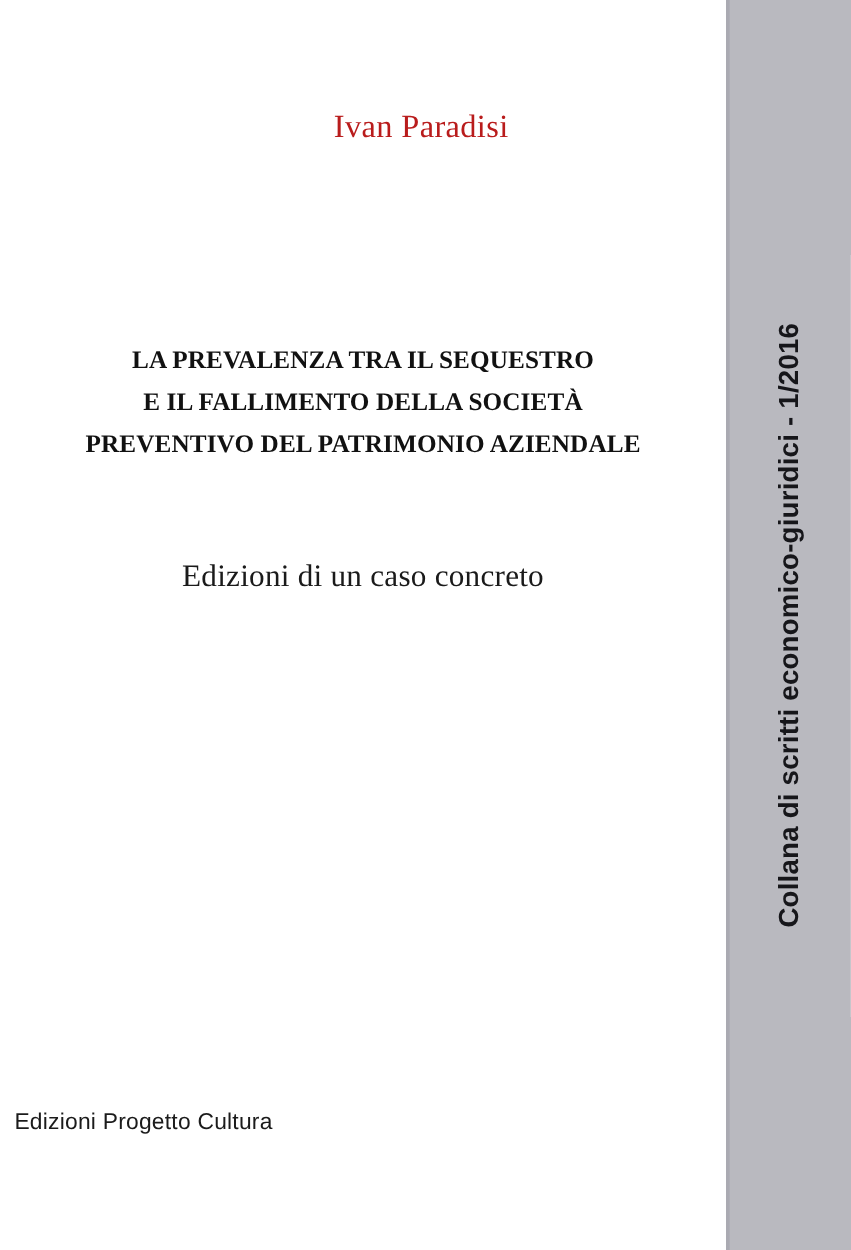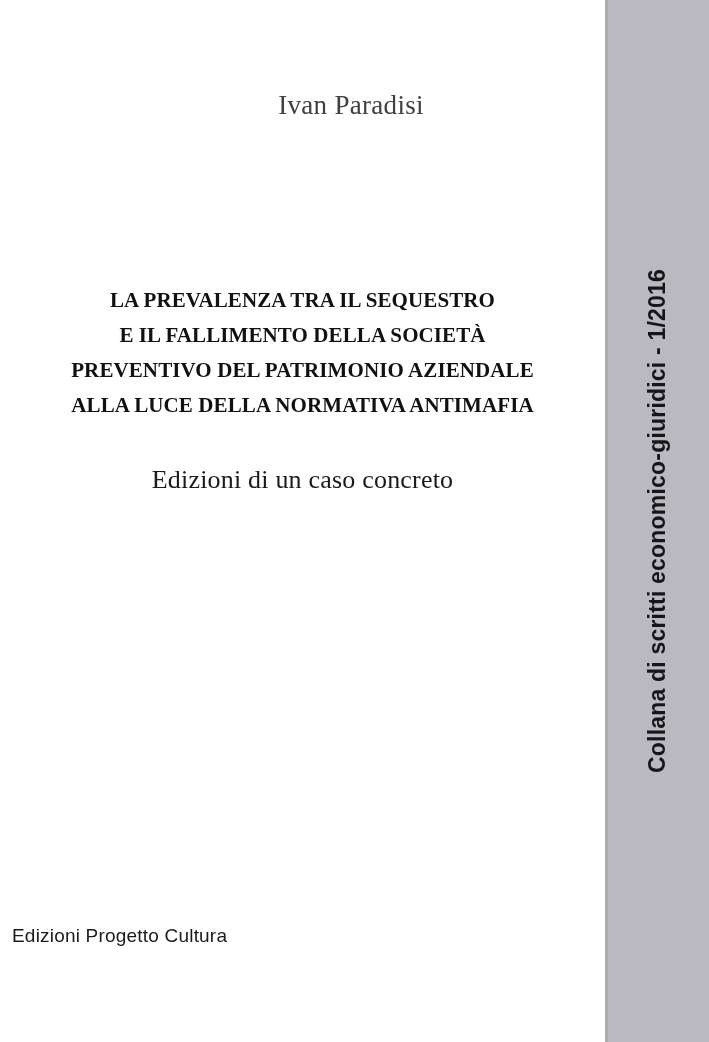--- a/index.html
+++ b/index.html
@@ -65,21 +65,21 @@
     height: 1042px;
   }
   .author {
     position: absolute;
     top: 90px;
     left: 0;
     width: 702px;
     text-align: center;
     font-family: "Liberation Serif", serif;
     font-size: 27px;
-    color: #404040;
+    color: #b91c1c;
     letter-spacing: 0.3px;
   }
   .title-block {
     position: absolute;
     top: 283px;
     left: 0;
     width: 605px;
     text-align: center;
   }
   .title-line {
@@ -121,21 +121,20 @@
 <div class="cover">
 
   <div class="front">
 
     <div class="author">Ivan Paradisi</div>
 
     <div class="title-block">
       <div class="title-line">LA PREVALENZA TRA IL SEQUESTRO</div>
       <div class="title-line">E IL FALLIMENTO DELLA SOCIETÀ</div>
       <div class="title-line">PREVENTIVO DEL PATRIMONIO AZIENDALE</div>
-      <div class="title-line">ALLA LUCE DELLA NORMATIVA ANTIMAFIA</div>
     </div>
 
     <div class="subtitle">Edizioni di un caso concreto</div>
 
     <div class="publisher">Edizioni Progetto Cultura</div>
 
   </div>
 
   <div class="spine">
     <div class="spine-inner-edge"></div>

